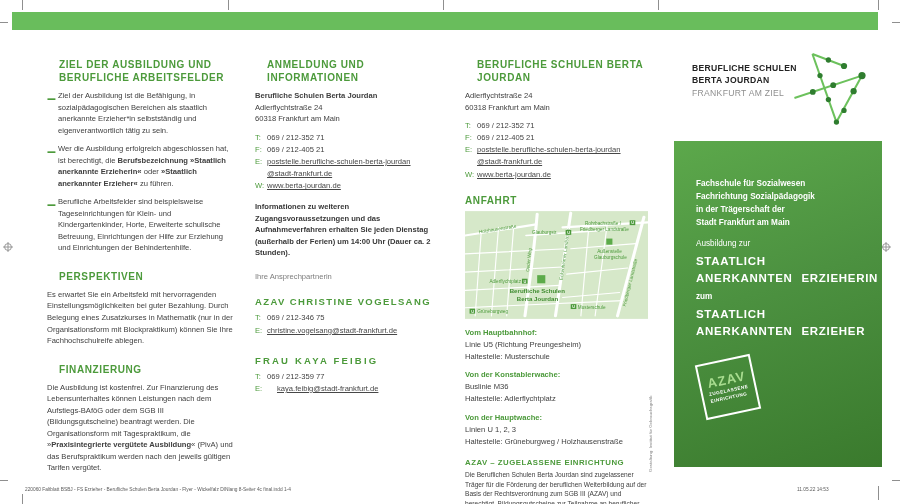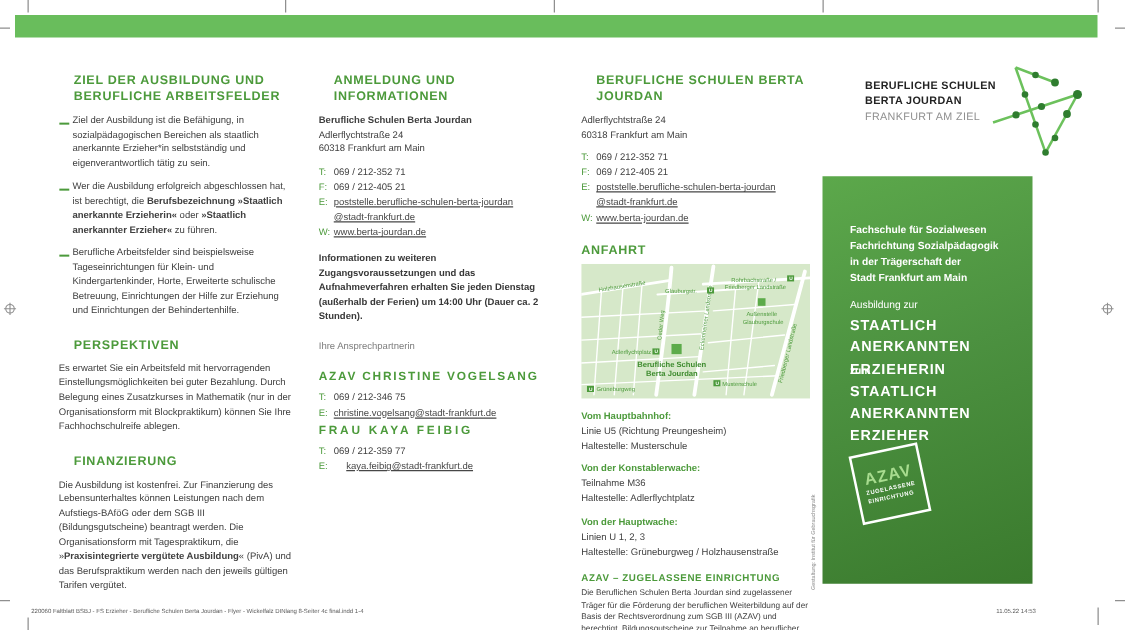--- a/index.html
+++ b/index.html
@@ -25,21 +25,21 @@
   .lnk{text-decoration:underline;color:#474747;}
   .bold{font-weight:bold;}
   .gray{color:#7d7d7d;}
   .fh{color:#4c9a3b;font-weight:bold;font-size:9.5px;letter-spacing:1.4px;margin:14px 0 5px 0;}
 
   
   .cover{position:absolute;left:658px;top:0;width:220px;height:504px;}
   .logo-text{position:absolute;left:34px;top:62px;font-size:8.6px;line-height:1.45;letter-spacing:.3px;}
   .logo-text .l12{font-weight:bold;color:#232323;}
   .logo-text .l3{color:#8f8f8f;}
-  .greenbox{position:absolute;left:0;top:141px;width:168px;height:326px;
+  .greenbox{position:absolute;left:16px;top:141px;width:208px;height:326px;
             background:linear-gradient(160deg,#5ca84b 0%,#4c9140 45%,#3a7a2d 100%);color:#ffffff;}
   .gb-lines{position:absolute;left:22px;top:36px;font-size:8.2px;line-height:1.6;font-weight:bold;}
   .gb-intro1{position:absolute;left:22px;top:98px;font-size:8.2px;font-weight:normal;}
   .gb-title1{position:absolute;left:22px;top:112px;font-size:11.5px;font-weight:bold;letter-spacing:.7px;word-spacing:5px;line-height:1.5;}
   .gb-intro2{position:absolute;left:22px;top:151px;font-size:8.2px;font-weight:bold;}
   .gb-title2{position:absolute;left:22px;top:165px;font-size:11.5px;font-weight:bold;letter-spacing:.7px;word-spacing:5px;line-height:1.5;}
   .badge{position:absolute;left:26px;top:218px;width:52px;height:52px;border:2px solid #ffffff;
          transform:rotate(-12deg);display:flex;flex-direction:column;align-items:center;justify-content:center;}
   .badge .b1{color:#a8dc8f;font-weight:bold;font-size:13px;letter-spacing:1px;line-height:1;}
   .badge .b2{color:#ffffff;font-weight:bold;font-size:4.6px;letter-spacing:.5px;line-height:1.4;margin-top:2px;}
@@ -132,21 +132,21 @@
     <p class="txt gray" style="margin:0 0 0 0;">Ihre Ansprechpartnerin</p>
     <p class="fh">AZAV CHRISTINE VOGELSANG</p>
     <div class="cl">
         <span class="lab">T:</span>
         <span>069 / 212-346 75</span>
       </div>
     <div class="cl">
         <span class="lab">E:</span>
         <span class="lnk">christine.vogelsang@stadt-frankfurt.de</span>
       </div>
-    <p class="fh" style="margin-top:2px;letter-spacing:2.2px;">FRAU KAYA FEIBIG</p>
+    <p class="fh" style="margin-top:18px;letter-spacing:2.2px;">FRAU KAYA FEIBIG</p>
     <div class="cl">
         <span class="lab">T:</span>
         <span>069 / 212-359 77</span>
       </div>
     <div class="cl">
         <span class="lab">E:</span>
         <span class="lnk" style="margin-left:10px;">kaya.feibig@stadt-frankfurt.de</span>
       </div>
   </div>
 
@@ -239,21 +239,21 @@
       </g>
     </svg>
 
     <div class="dir">
       <div class="dt">Vom Hauptbahnhof:</div>
       <div class="dl">Linie U5 (Richtung Preungesheim)</div>
       <div class="dl">Haltestelle: Musterschule</div>
     </div>
     <div class="dir">
       <div class="dt">Von der Konstablerwache:</div>
-      <div class="dl">Teilnahme M36</div>
+      <div class="dl">Buslinie M36</div>
       <div class="dl">Haltestelle: Adlerflychtplatz</div>
     </div>
     <div class="dir">
       <div class="dt">Von der Hauptwache:</div>
       <div class="dl">Linien U 1, 2, 3</div>
       <div class="dl">Haltestelle: Grüneburgweg / Holzhausenstraße</div>
     </div>
 
     <p class="azh">AZAV – ZUGELASSENE EINRICHTUNG</p>
     <p class="aztxt" style="margin:0;">Die Beruflichen Schulen Berta Jourdan sind zugelassener Träger für die Förderung der beruflichen Weiterbildung auf der Basis der Rechtsverordnung zum SGB III (AZAV) und berechtigt, Bildungsgutscheine zur Teilnahme an beruflicher Weiterbildung zum/zur Erzieher/in einzulösen.</p>

